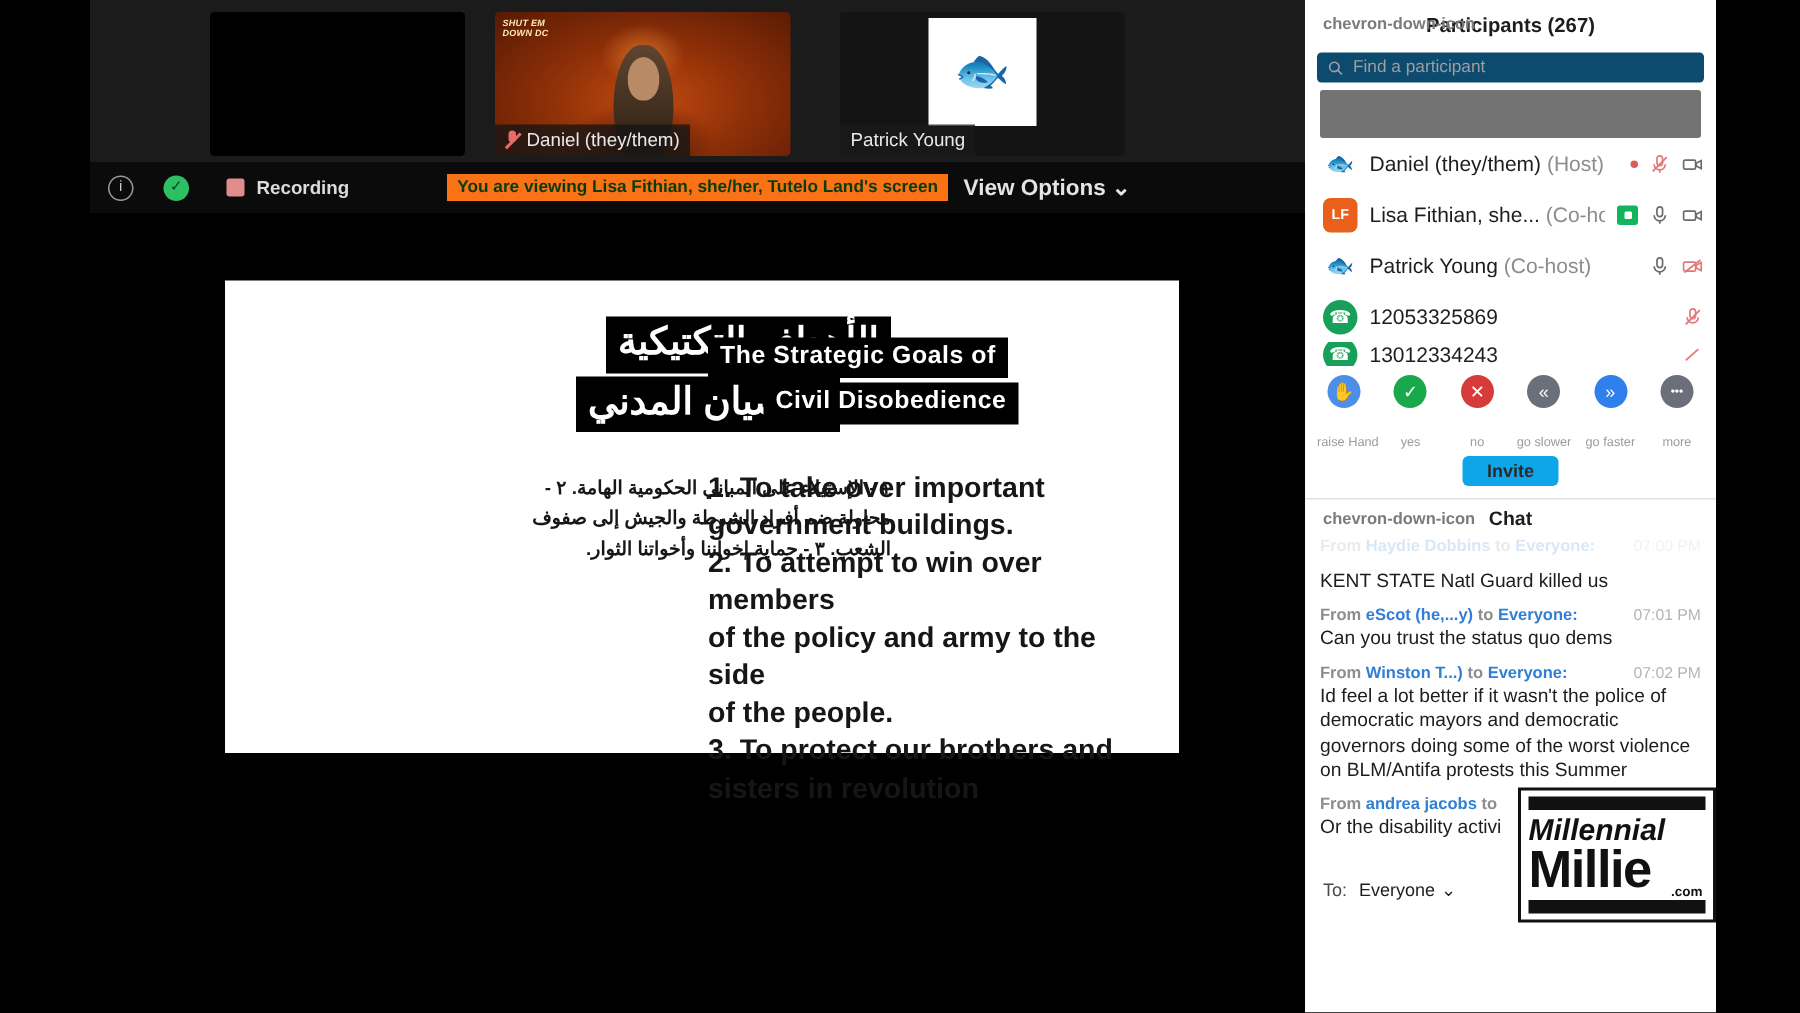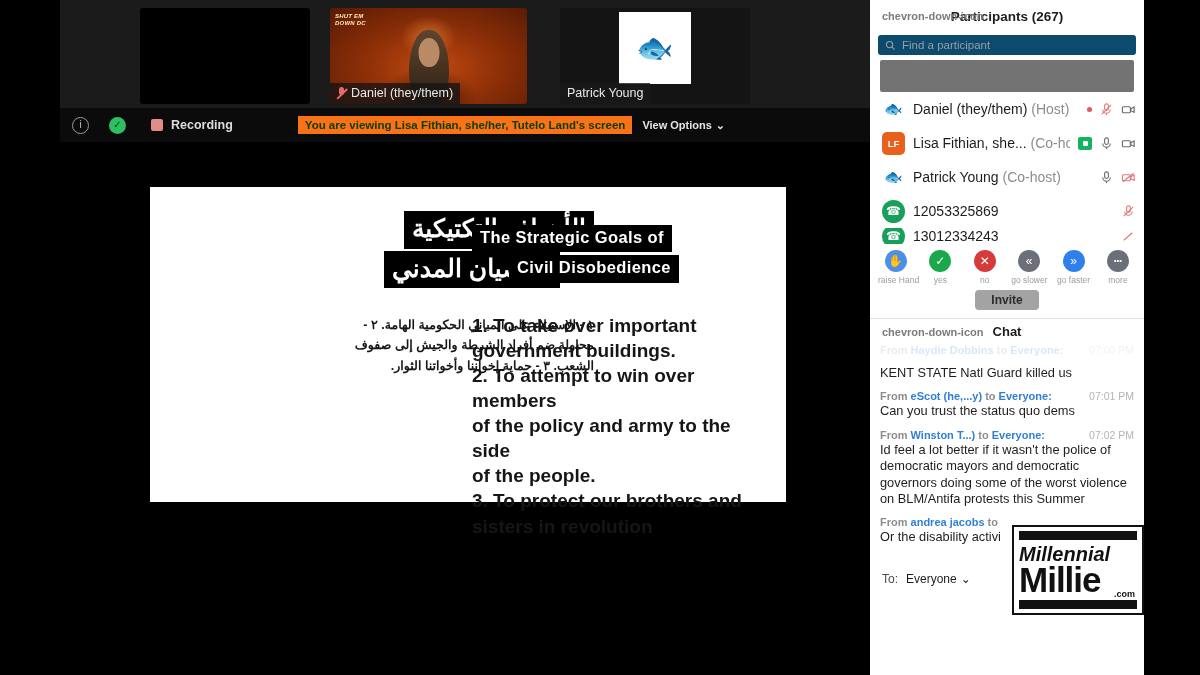--- a/index.html
+++ b/index.html
@@ -89,21 +89,21 @@
   }
   #info-icon { border: 1.4px solid #9a9a9a; color: #c9c9c9; margin-left: 12px; font-size: 10px; }
   #shield-icon { background: #2fbf63; color: #0d3d20; margin-left: 20px; font-size: 10px; }
   #rec-dot { background: #e28b8b; margin-left: 25px; width: 12px; height: 12px; border-radius: 2px; }
   #rec-label { color: #dcdcdc; font-size: 12.5px; margin-left: 8px; font-weight: 600; }
   #view-banner {
     margin-left: 65px; background: #f97316; color: #0a3b0a;
     font-size: 11.5px; font-weight: 600; padding: 3px 7px; white-space: nowrap;
   }
   #view-options {
-    margin-left: 10px; color: #e4e4e4; font-size: 11px; font-weight: 600;
+    margin-left: 10px; color: #e4e4e4; font-size: 15px; font-weight: 600;
     display: flex; align-items: center; gap: 4px; white-space: nowrap;
   }
 
   
   #share-area {
     position: absolute; left: 0; top: 142px; width: 870px; height: 533px;
     background: #000;
   }
   #slide {
     position: absolute; left: 150px; top: 45px; width: 636px; height: 315px;
@@ -172,24 +172,24 @@
   
   #reactions {
     display: flex; justify-content: space-between; padding: 6px 8px 0 8px;
   }
   .react { width: 36px; text-align: center; }
   .react .bub {
     width: 22px; height: 22px; border-radius: 50%; margin: 0 auto;
     display: flex; align-items: center; justify-content: center;
     font-size: 12px; color: #fff; line-height: 1;
   }
-  .react .lbl { font-size: 8.5px; color: #9c9c9c; margin-top: 3px; white-space: nowrap; }
+  .react .lbl { font-size: 8.5px; color: #9c9c9c; margin-top: 17px; white-space: nowrap; }
   #invite-wrap { display: flex; justify-content: center; margin-top: 5px; }
   #invite-btn {
-    background: #a3a3a3; border-radius: 4px; font-size: 12px; font-weight: bold;
+    background: #0ea5e9; border-radius: 4px; font-size: 12px; font-weight: bold;
     padding: 3px 16px; color: #2b2b2b;
   }
 
   
   #chat-head {
     margin-top: 8px; border-top: 1px solid #e2e2e2; height: 26px;
     display: flex; align-items: center; justify-content: center; position: relative;
     font-size: 13px; font-weight: bold;
   }
   #chat-collapse { position: absolute; left: 12px; top: 7px; color: #7b7b7b; font-size: 11px; }

